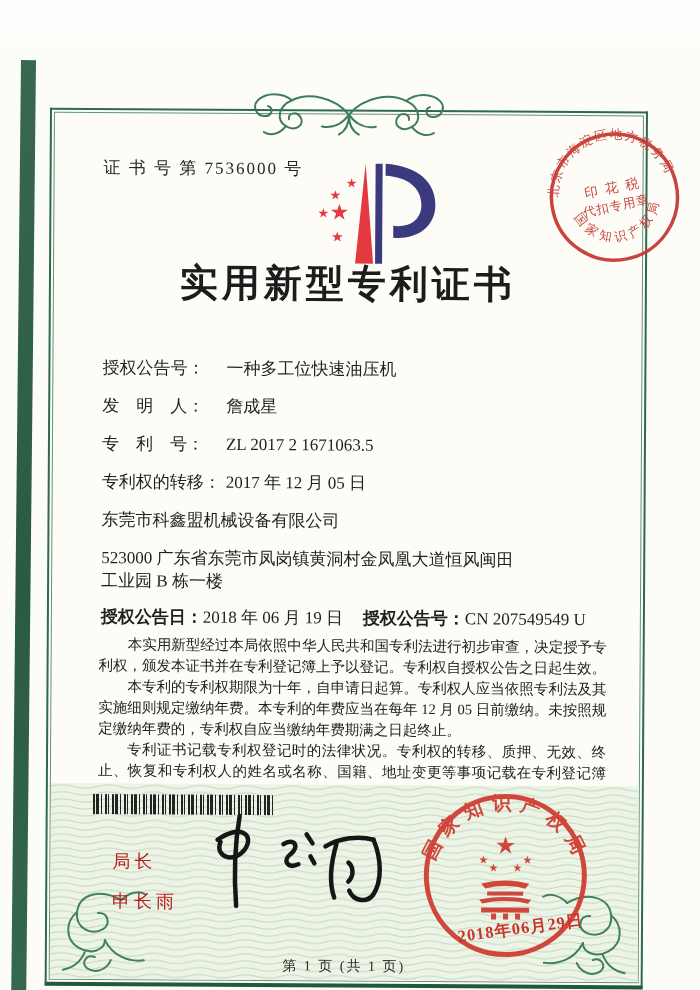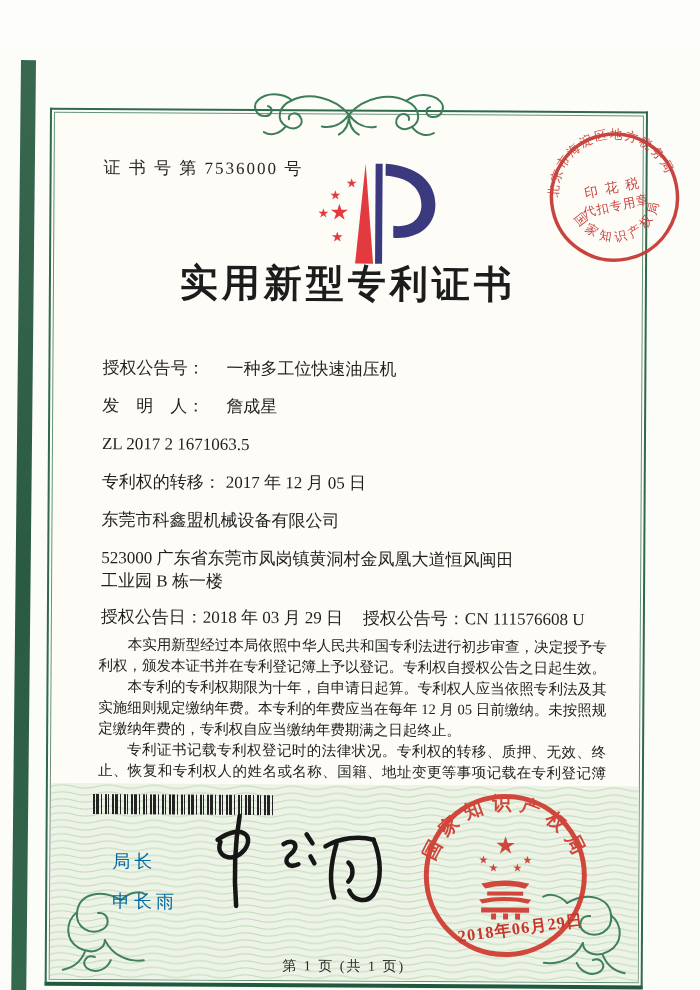--- a/index.html
+++ b/index.html
@@ -19,33 +19,33 @@
     transform:rotate(-12deg);opacity:.95;}
   .title{position:absolute;left:0;top:147px;width:100%;text-align:center;
     font-size:38px;font-weight:600;letter-spacing:4px;color:#1c1c1c;}
   .fields{position:absolute;left:52px;top:246px;width:545px;font-size:17px;color:#1f1f1f;}
   .frow{display:flex;align-items:flex-start;line-height:23px;margin-bottom:15px;}
   .flabel{flex:0 0 124px;white-space:nowrap;}
   .fvalue{flex:1;}
   .fvalue .vline{display:block;}
   .frow.double{position:relative;margin-bottom:0;}
   .fgroup{display:flex;}
-  .fgroup .flabel{flex:0 0 auto;}
+  .fgroup .flabel{flex:0 0 auto;font-weight:bold;}
   .fgroup.g2{position:absolute;left:262px;top:0;}
   .body-text{position:absolute;left:50px;right:36px;top:524px;font-size:14.5px;
     line-height:21px;text-align:justify;color:#222;}
   .body-text p{margin:0;text-indent:2em;}
   .green-sec{position:absolute;left:3px;right:3px;bottom:3px;height:196px;overflow:visible;}
   .waves{position:absolute;inset:0;}
   .barcode{position:absolute;left:42px;top:11px;width:182px;height:20px;
     background:repeating-linear-gradient(90deg,#232323 0 2px,transparent 2px 3px,
       #232323 3px 6px,transparent 6px 8px,#232323 8px 9px,transparent 9px 12px,
       #232323 12px 14px,transparent 14px 15px,#232323 15px 16px,transparent 16px 19px);}
   .director{position:absolute;left:62px;top:58px;font-family:"Liberation Sans","DejaVu Sans",sans-serif;
-    font-size:18px;letter-spacing:4px;color:#0369a1;line-height:40px;}
+    font-size:18px;letter-spacing:4px;color:#b91c1c;line-height:40px;}
   .signature{position:absolute;left:137px;top:22px;width:220px;height:105px;}
   .seal{position:absolute;left:371px;top:6px;width:168px;height:168px;opacity:.93;}
   .seal-date{position:absolute;left:378px;top:132px;width:185px;text-align:center;
     color:#c8352c;font-size:16.5px;letter-spacing:1px;transform:rotate(-8deg);font-weight:600;}
   .page-foot{position:absolute;left:0;bottom:5px;width:100%;text-align:center;
     font-size:14px;color:#2a2a2a;letter-spacing:2px;}
   .corner{position:absolute;bottom:1px;width:96px;height:96px;}
   .corner.left{left:1px;} .corner.right{right:1px;}
   .top-orn{position:absolute;top:-27px;left:50%;transform:translateX(-50%);
     width:236px;height:56px;}
@@ -111,43 +111,44 @@
     <div class="fields">
       <div class="frow">
         <span class="flabel">授权公告号：</span>
         <span class="fvalue">一种多工位快速油压机</span>
       </div>
       <div class="frow">
         <span class="flabel">发　明　人：</span>
         <span class="fvalue">詹成星</span>
       </div>
       <div class="frow">
+        <span class="flabel">专　利　号：</span>
         <span class="fvalue">ZL 2017 2 1671063.5</span>
       </div>
       <div class="frow">
         <span class="flabel">专利权的转移：</span>
         <span class="fvalue">2017 年 12 月 05 日</span>
       </div>
       <div class="frow">
         <span class="fvalue">东莞市科鑫盟机械设备有限公司</span>
       </div>
       <div class="frow" style="margin-bottom:13px;">
         <span class="fvalue">
             <span class="vline">523000 广东省东莞市凤岗镇黄洞村金凤凰大道恒风闽田</span>
             <span class="vline">工业园 B 栋一楼</span>
           </span>
       </div>
       <div class="frow double">
         <span class="fgroup">
           <span class="flabel">授权公告日：</span>
-          <span class="fvalue">2018 年 03 月 29 日</span>
+          <span class="fvalue">2018 年 06 月 19 日</span>
         </span>
         <span class="fgroup g2">
           <span class="flabel">授权公告号：</span>
-          <span class="fvalue">CN 111576608 U</span>
+          <span class="fvalue">CN 207549549 U</span>
         </span>
       </div>
     </div>
 
     <div class="body-text">
       <p>本实用新型经过本局依照中华人民共和国专利法进行初步审查，决定授予专利权，颁发本证书并在专利登记簿上予以登记。专利权自授权公告之日起生效。</p>
       <p>本专利的专利权期限为十年，自申请日起算。专利权人应当依照专利法及其实施细则规定缴纳年费。本专利的年费应当在每年 12 月 05 日前缴纳。未按照规定缴纳年费的，专利权自应当缴纳年费期满之日起终止。</p>
       <p>专利证书记载专利权登记时的法律状况。专利权的转移、质押、无效、终止、恢复和专利权人的姓名或名称、国籍、地址变更等事项记载在专利登记簿上。</p>
     </div>
 

